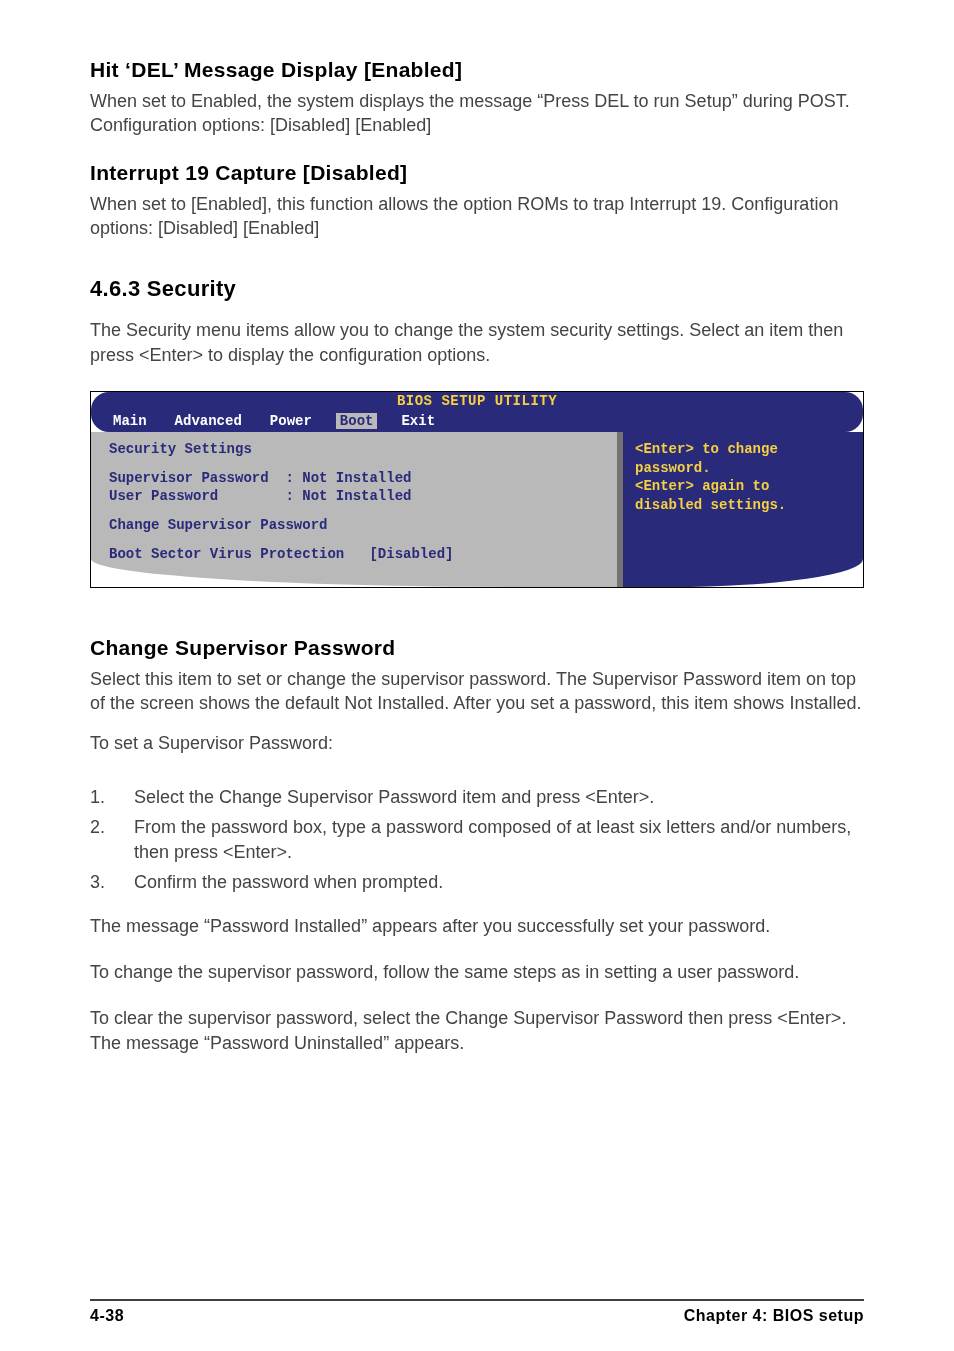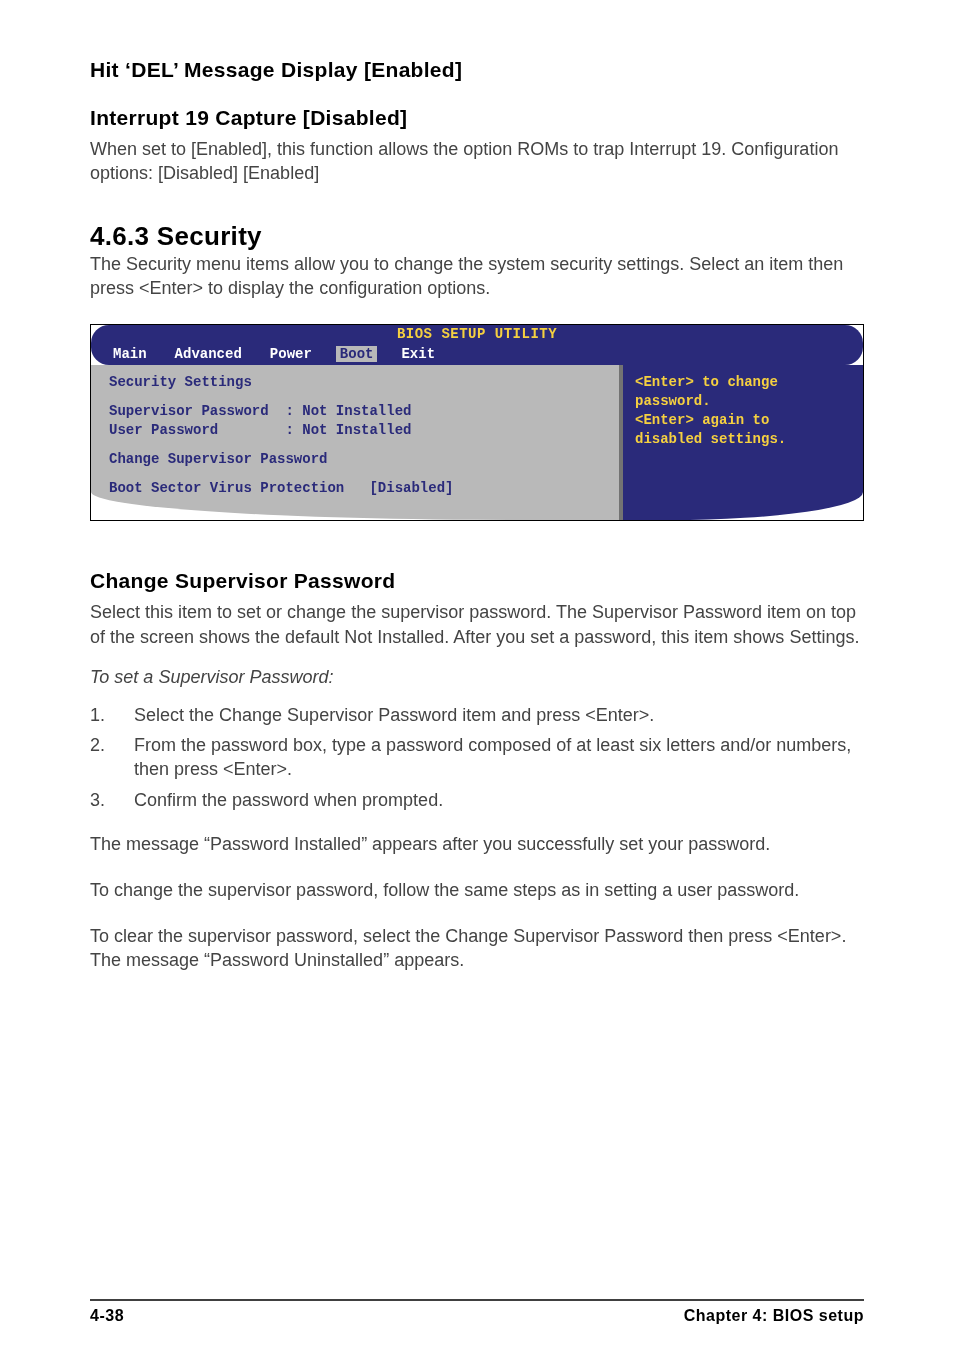--- a/index.html
+++ b/index.html
@@ -13,24 +13,25 @@
       position: relative;
     }
     .h3 {
       font-size: 21px;
       font-weight: bold;
       color: #000;
       letter-spacing: 0.3px;
       margin-bottom: 7px;
     }
     .h2 {
-      font-size: 26px;
+      font-size: 22px;
       font-weight: bold;
       color: #000;
       letter-spacing: 0.3px;
+      margin-bottom: 16px;
     }
     .body-text {
       font-size: 18px;
       line-height: 1.34;
       color: #444;
       margin-bottom: 22px;
     }
     .section { margin-bottom: 24px; }
     .bios-box {
       border: 1px solid #000;
@@ -81,21 +82,21 @@
     .bios-body {
       display: flex;
       height: 155px;
       position: relative;
     }
     .bios-left {
       flex: 1;
       background: #b9b9b9;
       color: #2a2a7a;
       padding: 8px 18px;
-      border-right: 4px solid #737373;
+      border-right: 6px solid #737373;
       border-bottom-left-radius: 80% 28px;
       position: relative;
     }
     .bios-right {
       width: 240px;
       background: #2a2a7a;
       color: #f5d040;
       padding: 8px 12px;
       border-bottom-right-radius: 80% 28px;
     }
@@ -129,20 +130,21 @@
       font-weight: bold;
       color: #000;
       letter-spacing: 0.5px;
     }
   </style>
 </head>
 <body>
 
 <div class="section">
   <div class="h3">Hit ‘DEL’ Message Display [Enabled]</div>
+  <div class="body-text">When set to Enabled, the system displays the message “Press DEL to run Setup” during POST. Configuration options: [Disabled] [Enabled]</div>
 </div>
 
 <div class="section">
   <div class="h3">Interrupt 19 Capture [Disabled]</div>
   <div class="body-text">When set to [Enabled], this function allows the option ROMs to trap Interrupt 19. Configuration options: [Disabled] [Enabled]</div>
 </div>
 
 <div class="section" style="margin-top:36px;">
   <div class="h2">4.6.3   Security</div>
   <div class="body-text">The Security menu items allow you to change the system security settings. Select an item then press &lt;Enter&gt; to display the configuration options.</div>
@@ -175,23 +177,23 @@
       <div class="bios-row">password.</div>
       <div class="bios-row">&lt;Enter&gt; again to</div>
       <div class="bios-row">disabled settings.</div>
     </div>
   </div>
 </div>
 
 <div class="section">
   <div class="h3">Change Supervisor Password</div>
   <div class="body-text" style="margin-bottom:16px;">
-    <span>Select this item to set or change the supervisor password. The Supervisor Password item on top of the screen shows the default </span><span class="bold-inline">Not Installed</span><span>. After you set a password, this item shows </span><span class="bold-inline">Settings</span><span>.</span>
+    <span>Select this item to set or change the supervisor password. The Supervisor Password item on top of the screen shows the default </span><span class="bold-inline">Not Installed</span><span>. After you set a password, this item shows </span><span class="bold-inline">Installed</span><span>.</span>
   </div>
-  <div class="body-text" style="margin-bottom:14px;font-style:italic;">To set a Supervisor Password:</div>
+  <div class="body-text" style="margin-bottom:30px;">To set a Supervisor Password:</div>
 
   <ol class="steps">
     <li>Select the Change Supervisor Password item and press &lt;Enter&gt;.</li>
     <li>From the password box, type a password composed of at least six letters and/or numbers, then press &lt;Enter&gt;.</li>
     <li>Confirm the password when prompted.</li>
   </ol>
 
   <div class="body-text">The message “Password Installed” appears after you successfully set your password.</div>
   <div class="body-text">To change the supervisor password, follow the same steps as in setting a user password.</div>
   <div class="body-text">To clear the supervisor password, select the Change Supervisor Password then press &lt;Enter&gt;. The message “Password Uninstalled” appears.</div>

